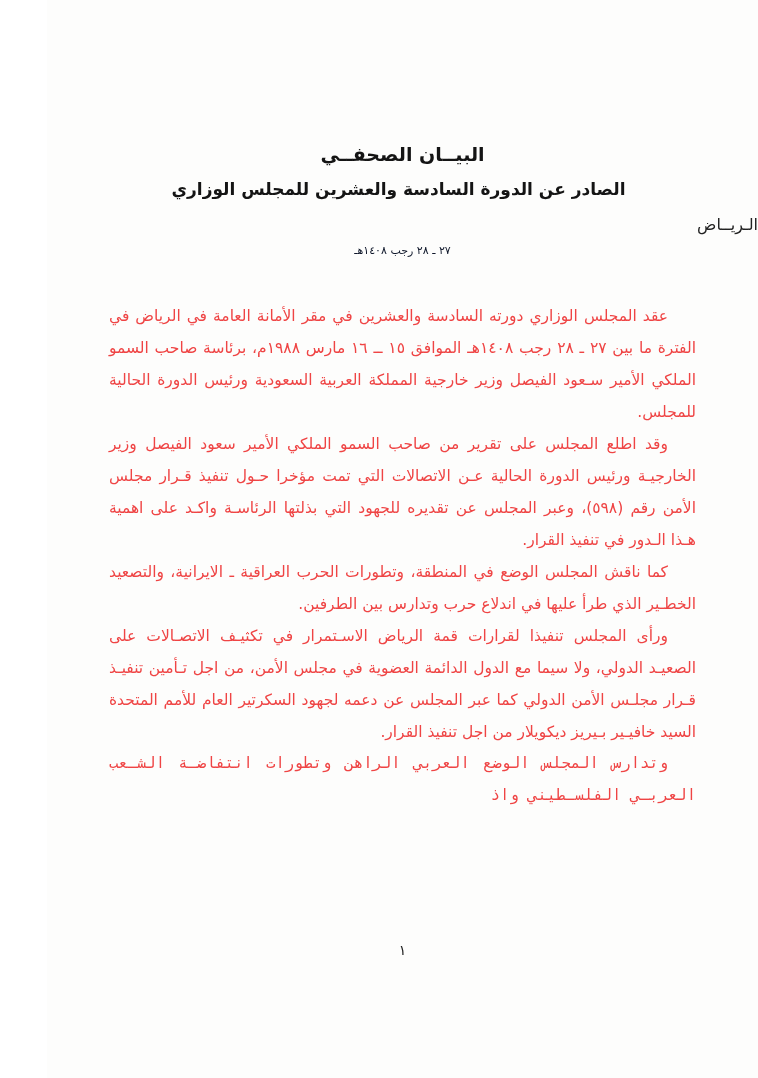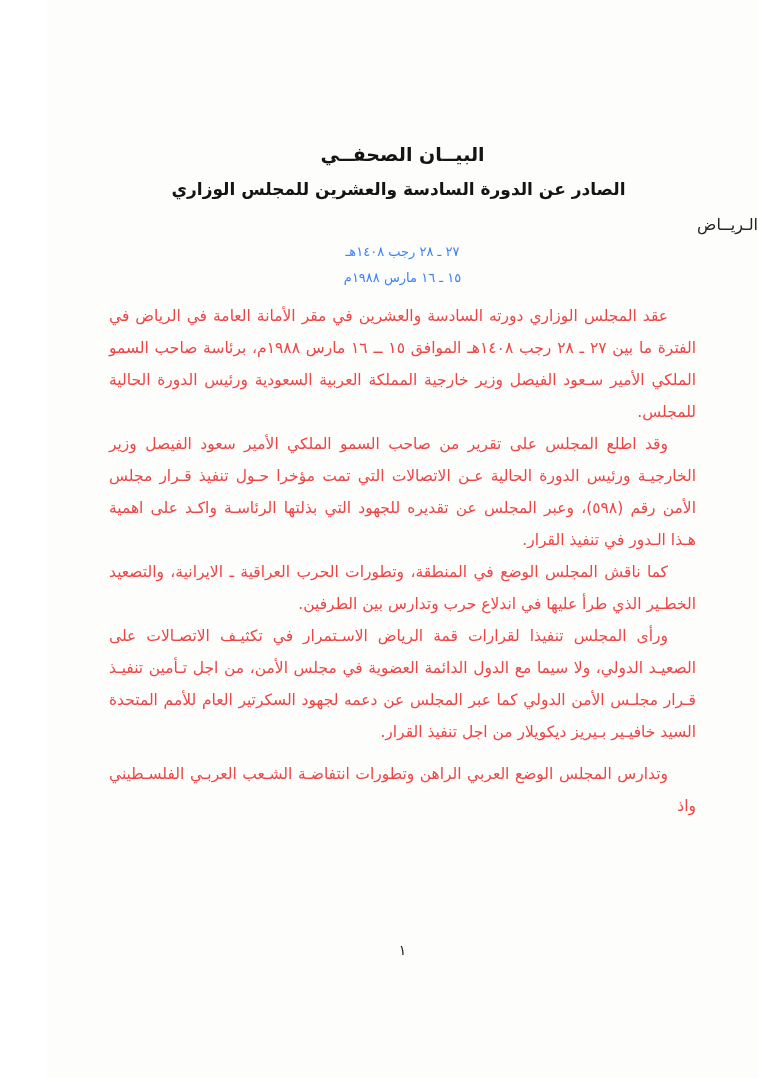--- a/index.html
+++ b/index.html
@@ -38,40 +38,40 @@
     margin: 0 8px 16px 0;
   }
   .doc-location {
     font-size: 16px;
     font-weight: normal;
     color: #222;
     margin: 0 0 10px 0;
     text-align: right;
   }
   .doc-date {
-    font-size: 13px;
-    color: #3b82f6;
+    font-size: 11px;
+    color: #0f172a;
     margin: 0 0 11px 0;
   }
   .body-block {
     position: absolute;
     top: 300px;
     right: 62px;
     left: 62px;
   }
   .body-block p {
     margin: 0;
     font-size: 15.5px;
     line-height: 32px;
     text-align: justify;
     text-indent: 28px;
     color: #ef4444;
   }
   .body-block p.last-para {
-    margin-top: 10px;
+    font-family: Liberation Mono, monospace;
   }
   .page-number {
     position: absolute;
     top: 942px;
     left: 0;
     right: 0;
     text-align: center;
     font-size: 14px;
     color: #222;
   }
@@ -79,21 +79,20 @@
 </head>
 <body>
 
 <div class="page">
 
   <div class="header-block">
     <h1 class="doc-title">البيــان الصحفــي</h1>
     <h2 class="doc-subtitle">الصادر عن الدورة السادسة والعشرين للمجلس الوزاري</h2>
     <div class="doc-location">الـريــاض</div>
     <div class="doc-date">٢٧ ـ ٢٨ رجب ١٤٠٨هـ</div>
-    <div class="doc-date">١٥ ـ ١٦ مارس ١٩٨٨م</div>
   </div>
 
   <div class="body-block">
     <p>عقد المجلس الوزاري دورته السادسة والعشرين في مقر الأمانة العامة في الرياض في الفترة ما بين ٢٧ ـ ٢٨ رجب ١٤٠٨هـ الموافق ١٥ ــ ١٦ مارس ١٩٨٨م، برئاسة صاحب السمو الملكي الأمير سـعود الفيصل وزير خارجية المملكة العربية السعودية ورئيس الدورة الحالية للمجلس.</p>
     <p>وقد اطلع المجلس على تقرير من صاحب السمو الملكي الأمير سعود الفيصل وزير الخارجيـة ورئيس الدورة الحالية عـن الاتصالات التي تمت مؤخرا حـول تنفيذ قـرار مجلس الأمن رقم (٥٩٨)، وعبر المجلس عن تقديره للجهود التي بذلتها الرئاسـة واكـد على اهمية هـذا الـدور في تنفيذ القرار.</p>
     <p>كما ناقش المجلس الوضع في المنطقة، وتطورات الحرب العراقية ـ الايرانية، والتصعيد الخطـير الذي طرأ عليها في اندلاع حرب وتدارس بين الطرفين.</p>
     <p>ورأى المجلس تنفيذا لقرارات قمة الرياض الاسـتمرار في تكثيـف الاتصـالات على الصعيـد الدولي، ولا سيما مع الدول الدائمة العضوية في مجلس الأمن، من اجل تـأمين تنفيـذ قـرار مجلـس الأمن الدولي كما عبر المجلس عن دعمه لجهود السكرتير العام للأمم المتحدة السيد خافيـير بـيريز ديكويلار من اجل تنفيذ القرار.</p>
     <p class="last-para">وتدارس المجلس الوضع العربي الراهن وتطورات انتفاضـة الشـعب العربـي الفلسـطيني واذ</p>
   </div>
 

